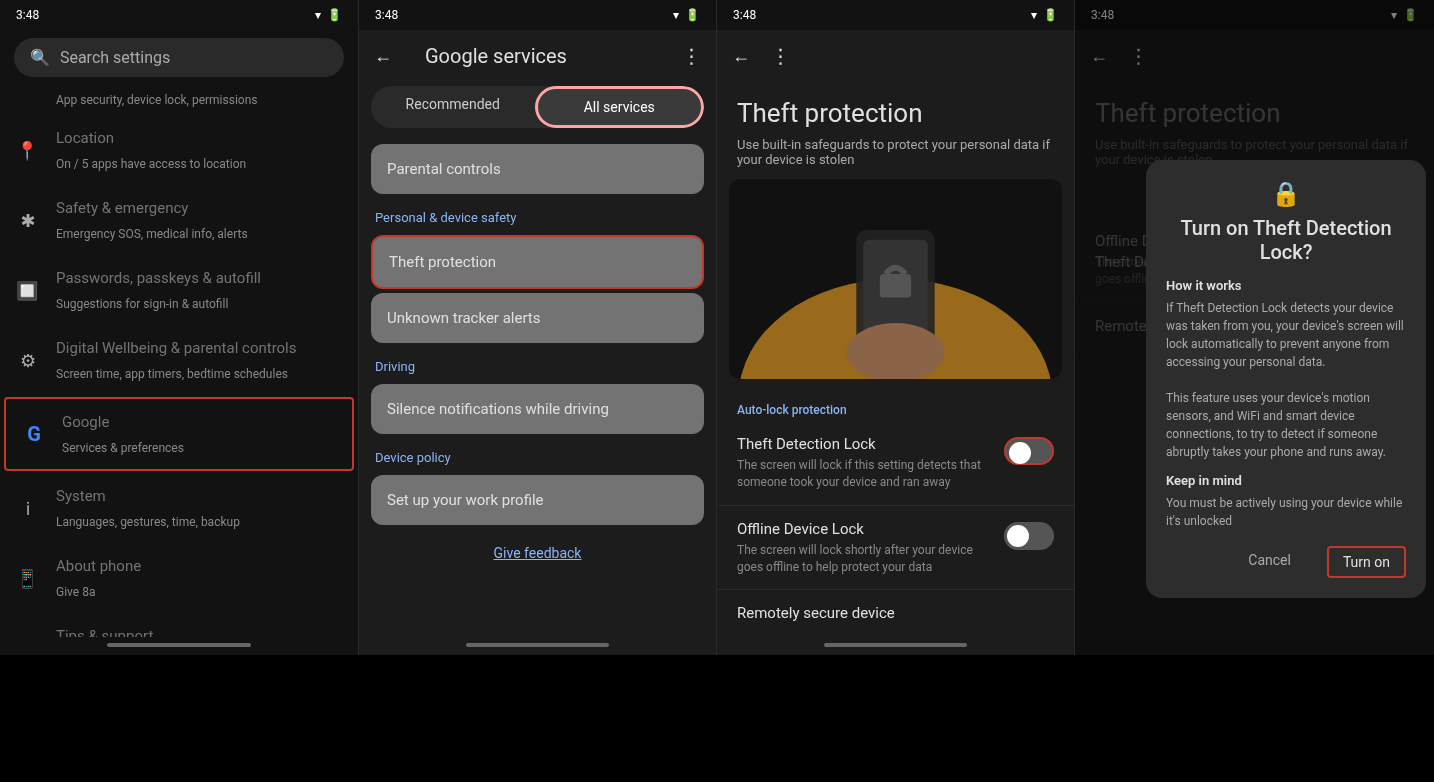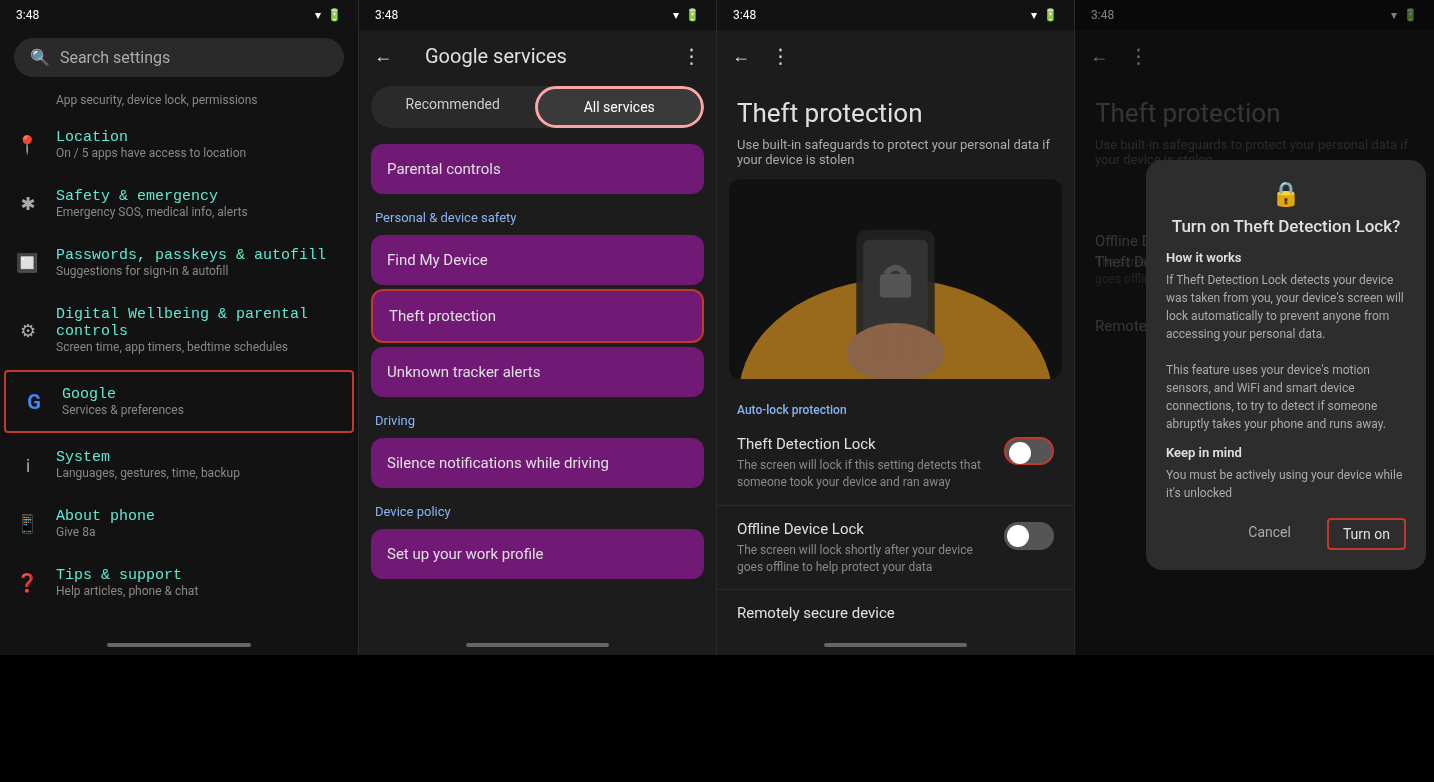--- a/index.html
+++ b/index.html
@@ -75,28 +75,27 @@
 
     .settings-item.active {
       border: 2px solid #c0392b;
       border-radius: 4px;
       margin: 2px 4px;
     }
 
     .settings-item-text h3 {
       font-size: 15px;
       font-weight: 400;
-      color: #5eead4;
-      font-family: Liberation Mono, monospace;
+      color: #737373;
     }
 
     .settings-item-text p {
       font-size: 12px;
       color: #888;
-      margin-top: 0;
+      margin-top: 10px;
     }
 
     .settings-icon {
       width: 24px;
       height: 24px;
       display: flex;
       align-items: center;
       justify-content: center;
       color: #aaa;
       font-size: 18px;
@@ -156,21 +155,21 @@
     }
 
     .section-label {
       font-size: 13px;
       color: #8ab4f8;
       padding: 12px 16px 6px;
     }
 
     .menu-item {
       margin: 4px 12px;
-      background: #701a75;
+      background: #737373;
       border-radius: 12px;
       padding: 16px;
       font-size: 15px;
       color: #e0e0e0;
       cursor: pointer;
     }
 
     .menu-item.highlighted {
       border: 2px solid #c0392b;
     }
@@ -318,21 +317,21 @@
     }
 
     .dialog-icon {
       text-align: center;
       font-size: 24px;
       margin-bottom: 8px;
       color: #ccc;
     }
 
     .dialog-title {
-      font-size: 17px;
+      font-size: 20px;
       color: #e0e0e0;
       text-align: center;
       margin-bottom: 14px;
       font-weight: 500;
     }
 
     .dialog-section-label {
       font-size: 13px;
       font-weight: 600;
       color: #e0e0e0;
@@ -491,30 +490,30 @@
 
   <div class="tab-row">
     <div class="tab-btn">Recommended</div>
     <div class="tab-btn active">All services</div>
   </div>
 
   <div style="overflow-y:auto; flex:1;">
     <div class="menu-item">Parental controls</div>
 
     <div class="section-label">Personal &amp; device safety</div>
-    <div class="menu-item">Find My Device</div>
     <div class="menu-item highlighted">Theft protection</div>
     <div class="menu-item">Unknown tracker alerts</div>
 
     <div class="section-label">Driving</div>
     <div class="menu-item">Silence notifications while driving</div>
 
     <div class="section-label">Device policy</div>
     <div class="menu-item">Set up your work profile</div>
 
+    <div class="feedback-link">Give feedback</div>
   </div>
   <div class="home-bar"></div>
 </div>
 
 <div class="panel panel-3">
   <div class="status-bar">
     <span>3:48</span>
     <div class="status-icons">
       <span>▾</span>
       <span>🔋</span>

